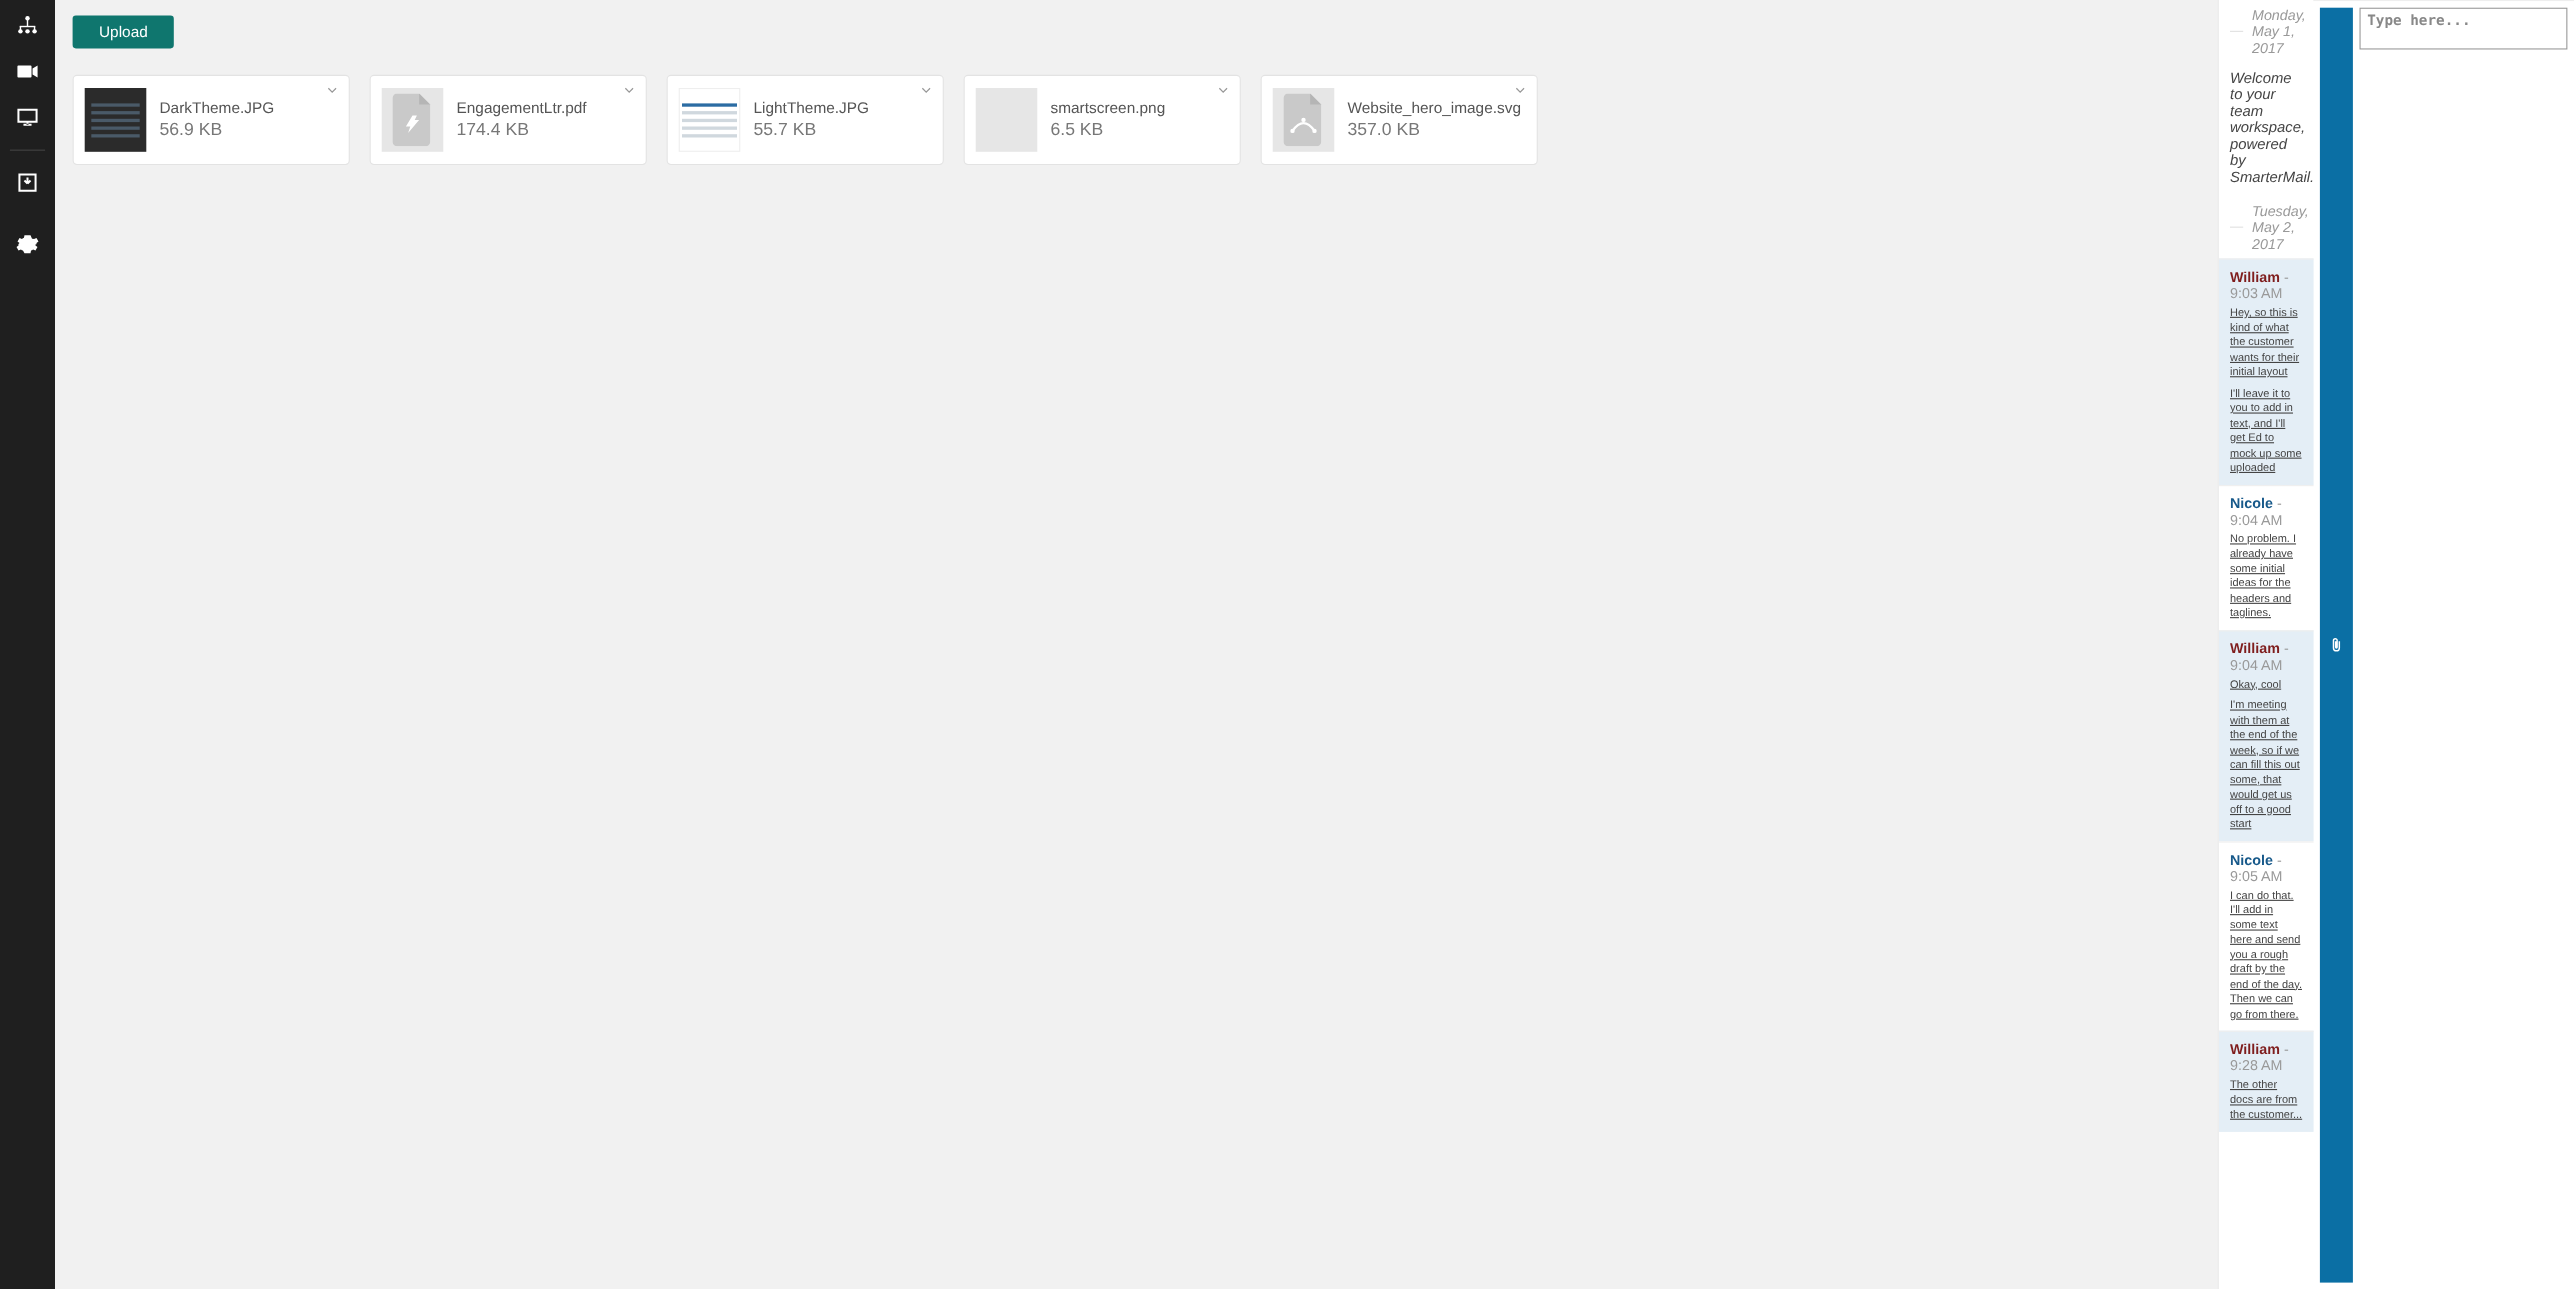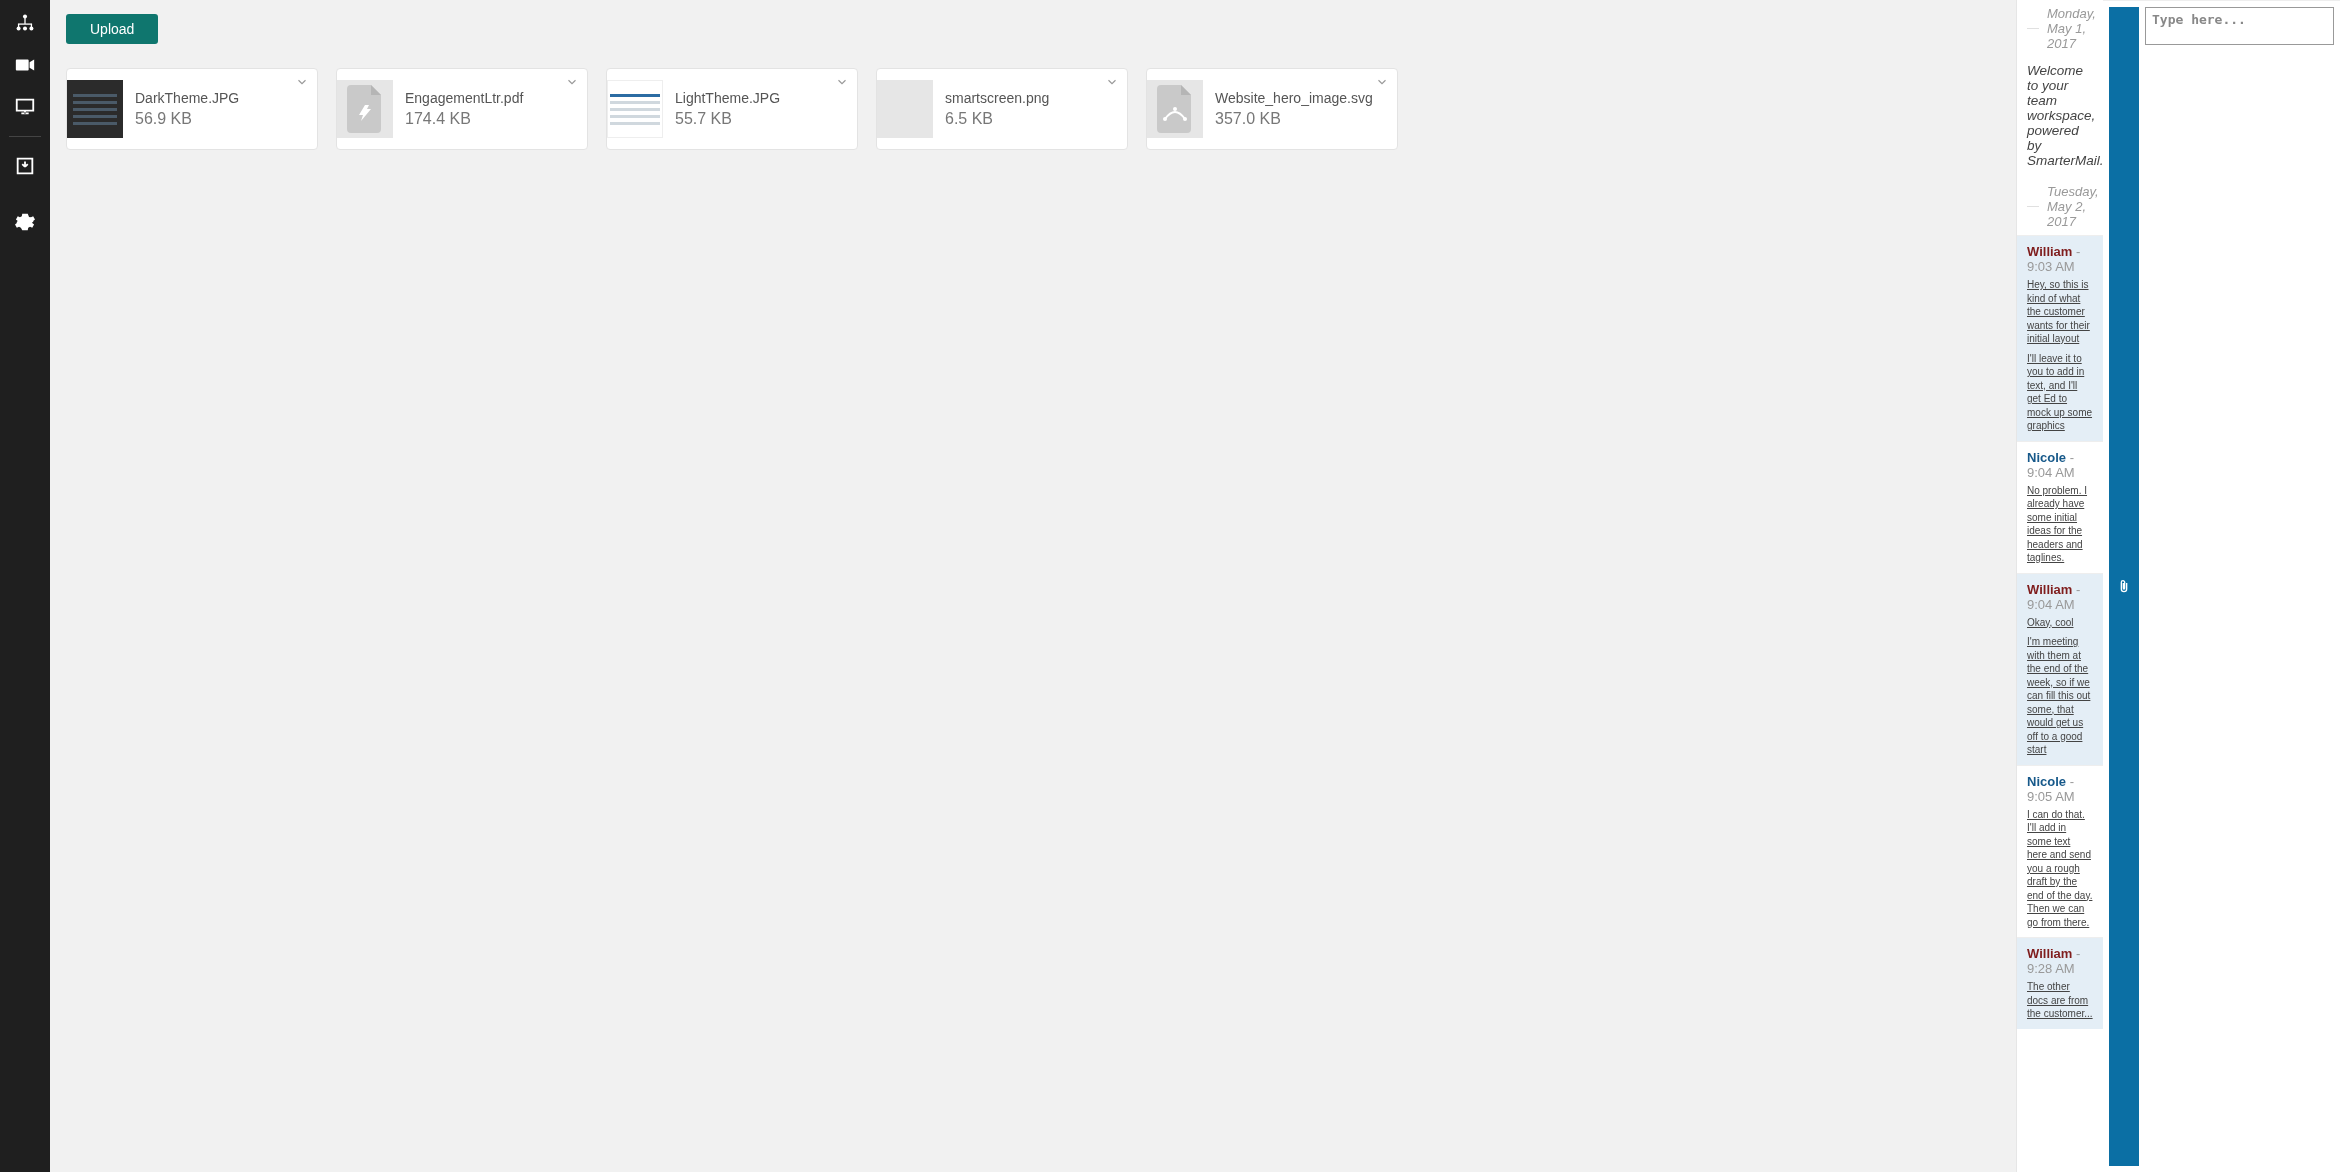--- a/index.html
+++ b/index.html
@@ -10,21 +10,21 @@
   .rail { width: 50px; background: #1f1f1f; display: flex; flex-direction: column; align-items: center; padding-top: 4px; gap: 4px; }
   .rail-item { width: 50px; height: 38px; display:flex; align-items:center; justify-content:center; color:#fff; cursor:pointer; }
   .rail-item svg { width:22px; height:22px; fill:#fff; }
   .rail-gap { flex:0 0 10px; }
   .rail-divider { width: 32px; height:1px; background:#444; margin:6px 0; }
 
   
   .main { flex:1; padding: 14px 16px; overflow:auto; }
   .upload-btn { background:#0f766e; color:#fff; border:none; padding:7px 24px; border-radius:3px; font-size:14px; cursor:pointer; }
   .file-grid { display:flex; flex-wrap:wrap; gap:18px; margin-top:24px; }
-  .file-card { width:252px; height:82px; background:#fff; border:1px solid #e3e3e3; border-radius:4px; display:flex; align-items:center; position:relative; }
+  .file-card { width:252px; height:82px; background:#fff; border:1px solid #e3e3e3; border-radius:4px; display:flex; align-items:center; padding:10px; position:relative; }
   .thumb { width:56px; height:58px; background:#e6e6e6; margin-right:12px; display:flex; align-items:center; justify-content:center; flex-shrink:0; }
   .thumb svg { width:40px; height:48px; fill:#bfbfbf; }
   .thumb.dark { background:#2b2b2b; }
   .thumb.light { background:#fff; border:1px solid #eee; padding:2px; }
   .thumb.light .bars { display:flex; flex-direction:column; gap:4px; width:100%; }
   .thumb.light .bars div { height:3px; background:#d0d8de; }
   .thumb.dark .bars { display:flex; flex-direction:column; gap:4px; width:100%; padding:6px; }
   .thumb.dark .bars div { height:3px; background:#4a5a68; }
   .thumb.blurry { padding:4px; }
   .thumb.blurry .lines div { height:3px; background:#ccc; margin:3px 0; border-radius:2px; }
@@ -204,21 +204,21 @@
     <div class="date-sep">
       <div class="line small"></div>
       <span>Tuesday, May 2, 2017</span>
       <div class="line"></div>
     </div>
     <div id="chat-messages">
         <div class="msg william">
           <div class="msg-head"><span class="msg-author william">William</span><span class="msg-time"> - <span>9:03 AM</span></span></div>
           <div class="msg-body">
             <p>Hey, so this is kind of what the customer wants for their initial layout</p>
-            <p>I'll leave it to you to add in text, and I'll get Ed to mock up some graphics</p>
+            <p>I'll leave it to you to add in text, and I'll get Ed to mock up some uploaded</p>
           </div>
         </div>
         <div class="msg nicole">
           <div class="msg-head"><span class="msg-author nicole">Nicole</span><span class="msg-time"> - <span>9:04 AM</span></span></div>
           <div class="msg-body">
             <p>No problem. I already have some initial ideas for the headers and taglines.</p>
           </div>
         </div>
         <div class="msg william">
           <div class="msg-head"><span class="msg-author william">William</span><span class="msg-time"> - <span>9:04 AM</span></span></div>

